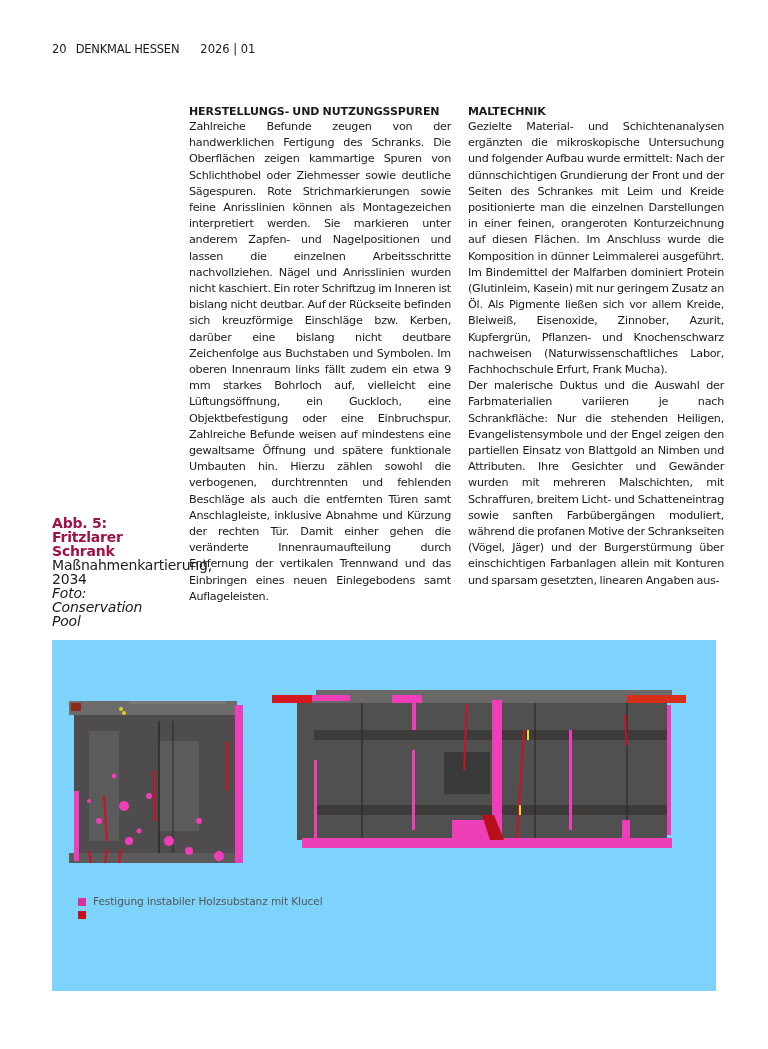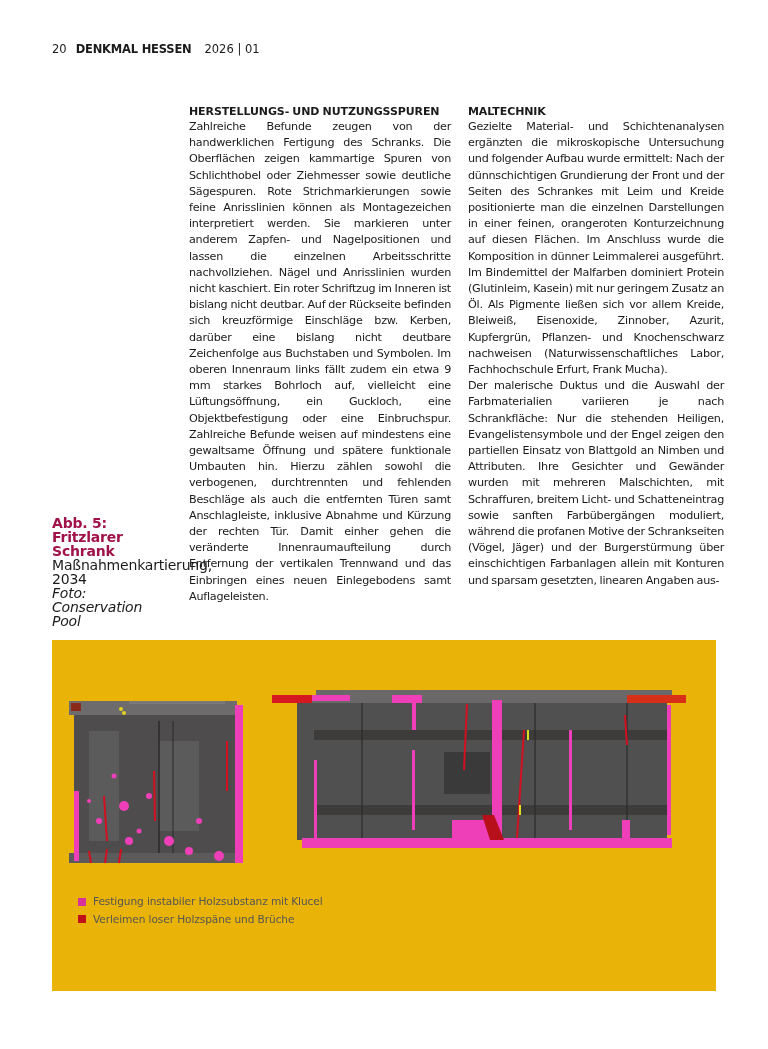--- a/index.html
+++ b/index.html
@@ -1,34 +1,34 @@
 <!DOCTYPE html>
 <html><head>
 <meta charset="utf-8">
 <style>
   html, body { margin:0; padding:0; background:#ffffff; }
   body { width:768px; height:1049px; position:relative; overflow:hidden;
          font-family:"DejaVu Sans", sans-serif; color:#1a1a1a; }
   .running-head { position:absolute; left:52px; top:42px; font-size:11.5px; letter-spacing:0; }
   .running-head .pg { margin-right:9px; }
-  .running-head .mag { font-weight:bold; margin-right:13px; letter-spacing:-0.2px; }
+  .running-head .mag { font-weight:normal; margin-right:21px; letter-spacing:-0.2px; }
 
   .col { position:absolute; top:88px; width:262px; font-size:11.2px; line-height:16.2px;
          letter-spacing:-0.25px; word-spacing:-0.5px; }
   .col.c1 { left:189px; }
   .col.c2 { left:468px; width:256px; }
   .col h3 { margin:16px 0 0 0; font-size:11px; font-weight:bold; letter-spacing:-0.1px; line-height:15px; }
   .col p { margin:0; text-align:justify; hyphens:manual; }
 
   .caption { position:absolute; left:52px; top:516px; width:110px; font-size:14px; line-height:14px; letter-spacing:-0.2px; }
   .caption .lbl { color:#a0124a; font-weight:bold; display:block; }
   .caption .desc { display:block; }
   .caption .credit { display:block; font-style:italic; }
 
-  .figure { position:absolute; left:52px; top:640px; width:664px; height:351px; background:#eab308; }
+  .figure { position:absolute; left:52px; top:640px; width:664px; height:351px; background:#7dd3fc; }
   .cab-left { position:absolute; left:17px; top:61px; width:176px; height:164px; }
   .cab-right { position:absolute; left:220px; top:50px; width:414px; height:160px; }
 
   .legend { position:absolute; left:26px; top:253px; font-size:10.6px; color:#555; line-height:17.5px; letter-spacing:-0.1px; }
   .legend-item { display:flex; align-items:center; }
   .swatch { width:8px; height:8px; margin-right:7px; display:inline-block; }
 </style>
 </head>
 <body>
 
@@ -132,16 +132,15 @@
     <rect x="355" y="5" width="59" height="8" fill="#d83018"></rect>
   </svg>
 
   <div class="legend">
     <div class="legend-item">
       <span class="swatch" style="background:#d8329a"></span>
       <span>Festigung instabiler Holzsubstanz mit Klucel</span>
     </div>
     <div class="legend-item">
       <span class="swatch" style="background:#c0101c"></span>
-      <span>Verleimen loser Holzspäne und Brüche</span>
     </div>
   </div>
 </div>
 
 </body></html>

